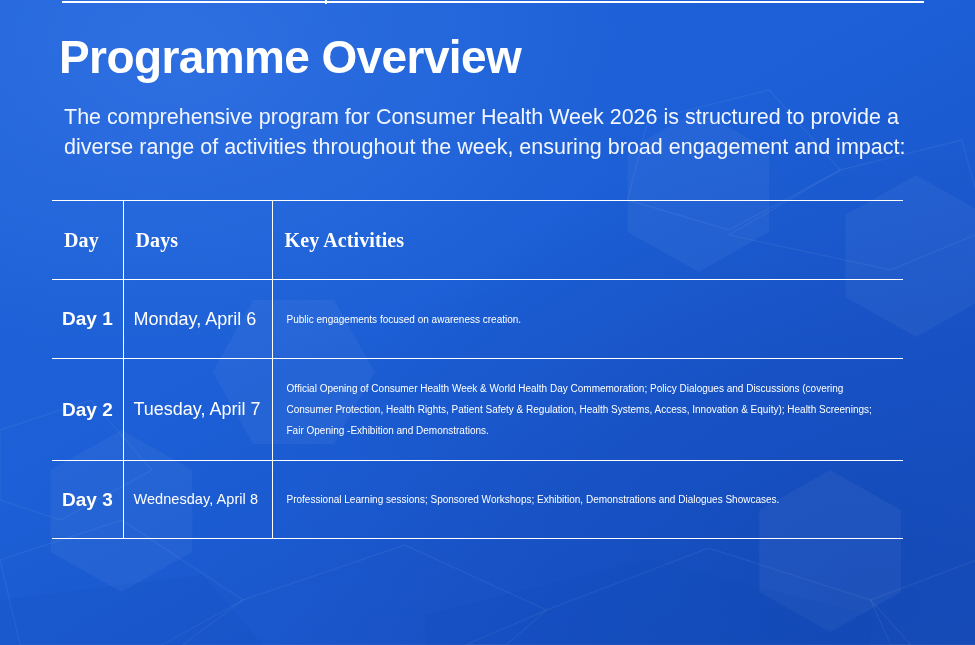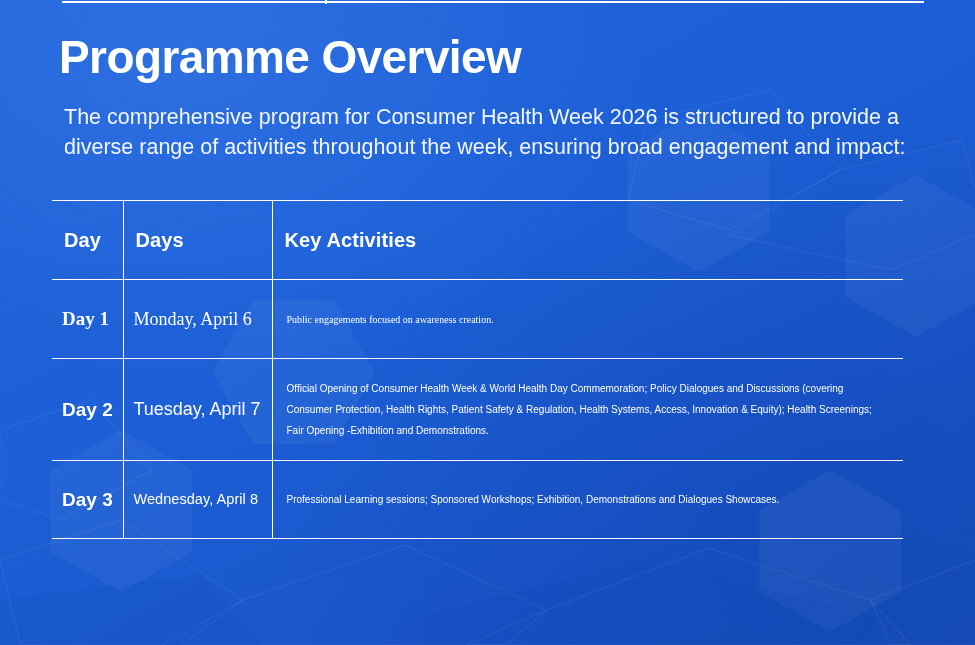--- a/index.html
+++ b/index.html
@@ -122,20 +122,21 @@
   }
 
   .cell-pad { padding: 8px 10px 8px 12px; }
 
   thead th .cell-pad {
     font-size: 20px;
     font-weight: 700;
     letter-spacing: 0.1px;
     padding-top: 12px;
     padding-bottom: 12px;
+    font-family: Liberation Serif, serif;
   }
   thead tr { height: 79px; }
 
   td.day .cell-pad {
     font-size: 19px;
     font-weight: 700;
     line-height: 22px;
     padding-left: 10px;
     padding-right: 4px;
   }
@@ -151,21 +152,21 @@
     letter-spacing: 0.05px;
   }
   td.act .cell-pad {
     font-size: 10px;
     font-weight: 400;
     line-height: 21px;
     padding-left: 14px;
     padding-right: 12px;
   }
 
-  tr.r1 { height: 79px; font-family: Liberation Serif, serif; }
+  tr.r1 { height: 79px; }
   tr.r2 { height: 102px; }
   tr.r3 { height: 78px; }
   tr.r4 { height: 62px; }
 </style>
 </head>
 <body>
 
 <div id="slide">
 
   <div class="bg-poly">

